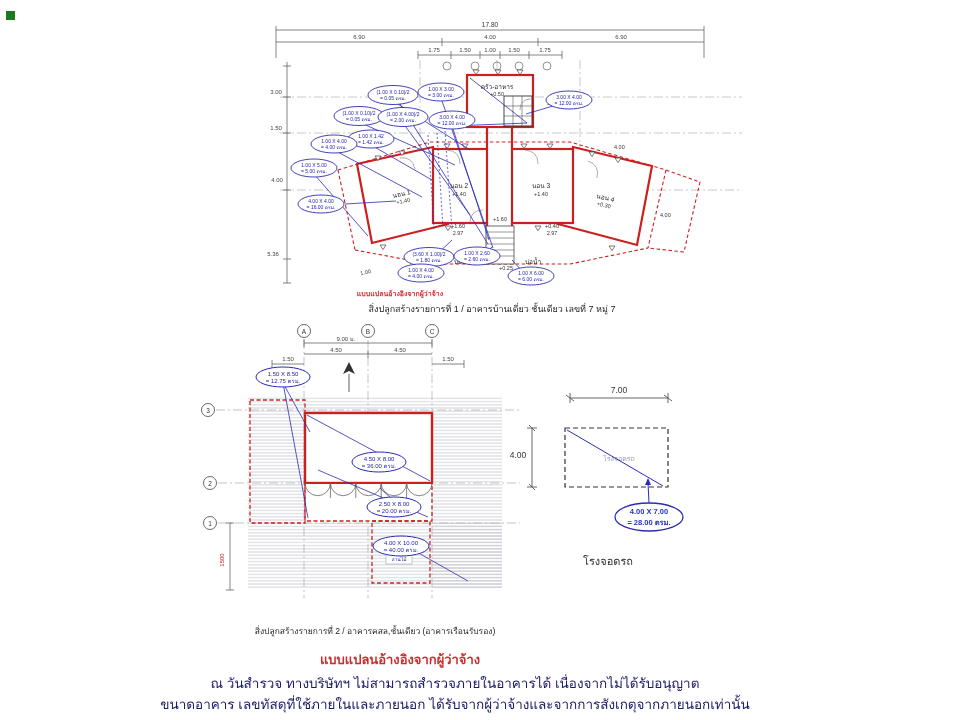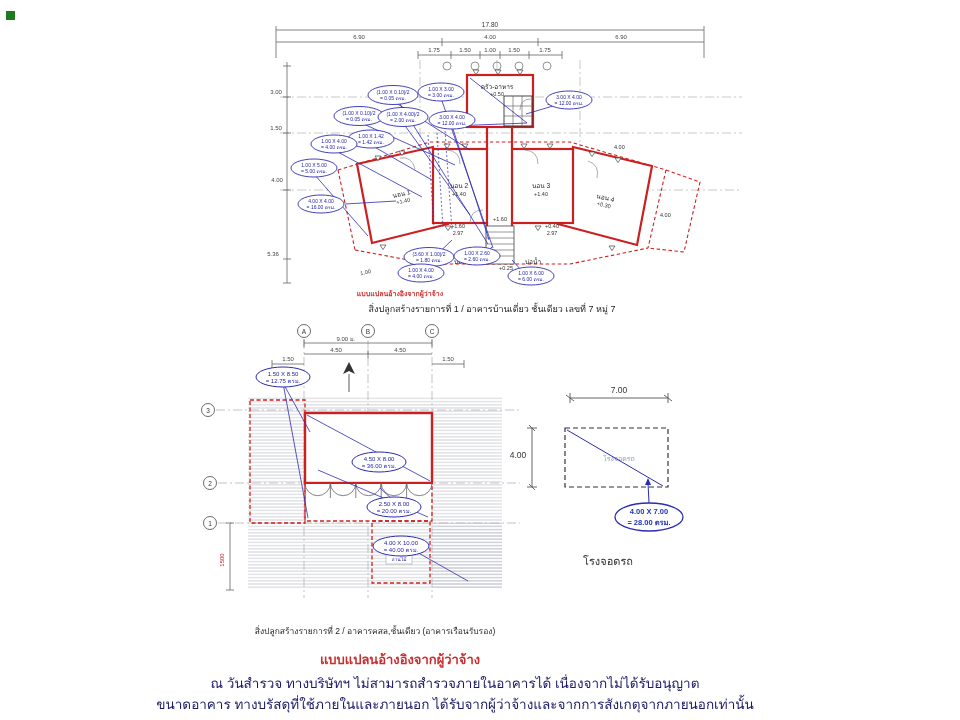--- a/index.html
+++ b/index.html
@@ -437,13 +437,13 @@
       <text x="649" y="514" text-anchor="middle" font-size="7.5" font-weight="bold" fill="#2233bb">4.00 X 7.00</text>
       <text x="649" y="525" text-anchor="middle" font-size="7.5" font-weight="bold" fill="#2233bb">= 28.00 ตรม.</text>
     </g>
 
     <text x="608" y="565" text-anchor="middle" font-size="11" fill="#333">โรงจอดรถ</text>
   </g>
 </svg>
 
 <div class="note-red">แบบแปลนอ้างอิงจากผู้ว่าจ้าง</div>
 <div class="note-navy" id="note1">ณ วันสำรวจ ทางบริษัทฯ ไม่สามารถสำรวจภายในอาคารได้ เนื่องจากไม่ได้รับอนุญาต</div>
-<div class="note-navy" id="note2">ขนาดอาคาร ทางบรัสดุที่ใช้ภายในและภายนอก ได้รับจากผู้ว่าจ้างและจากการสังเกตุจากภายนอกเท่านั้น</div>
+<div class="note-navy" id="note2">ขนาดอาคาร เลขทัสดุที่ใช้ภายในและภายนอก ได้รับจากผู้ว่าจ้างและจากการสังเกตุจากภายนอกเท่านั้น</div>
 
 </body></html>

